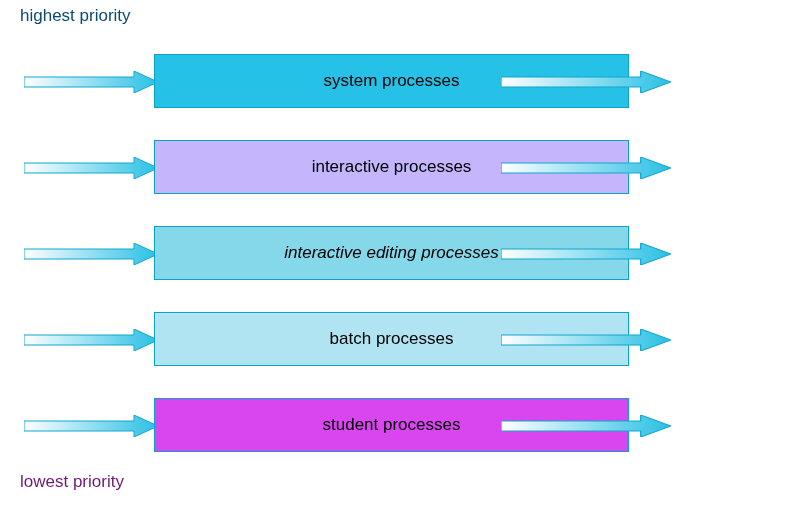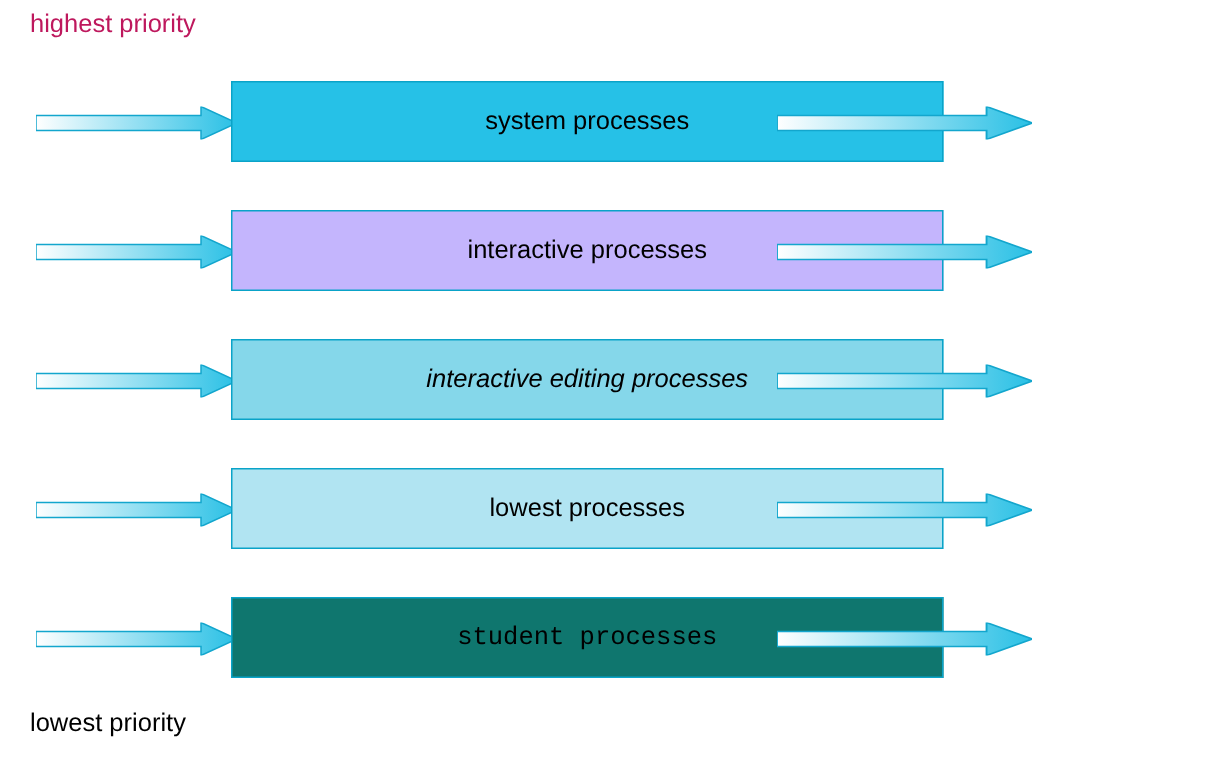--- a/index.html
+++ b/index.html
@@ -3,47 +3,46 @@
 <meta charset="utf-8">
 <style>
   html,body{margin:0;padding:0;}
   body{
     width:803px;height:514px;
     background:#fff;
     font-family:Arial,Helvetica,sans-serif;
     font-size:17px;
     position:relative;
   }
-  .top-label{position:absolute;left:20px;top:6px;color:#be185d;}
-  .bottom-label{position:absolute;left:20px;top:472px;color:#000000;}
+  .top-label{position:absolute;left:20px;top:6px;color:#0c4a6e;}
+  .bottom-label{position:absolute;left:20px;top:472px;color:#701a75;}
   .rows{position:absolute;left:0;top:54px;}
   .prow{
     position:relative;
     width:683px;height:56px;
     margin-bottom:30px;
-    padding-left:17px;
   }
   .in-arrow,.out-arrow{
     position:absolute;top:50%;transform:translateY(-50%);
   }
   .in-arrow{left:24px;}
   .out-arrow{right:12px;}
   .pbox{
     position:absolute;left:154px;top:0;
     width:475px;height:54px;
     border:1px solid #0aa3c8;
     display:flex;align-items:center;justify-content:center;
     color:#000;
     box-sizing:border-box;
   }
   .bg0{background:#26c1e7;}
   .bg1{background:#c4b5fd;}
   .bg2{background:#85d7ea;font-style:italic;}
   .bg3{background:#b1e4f2;}
-  .bg4{background:#0f766e;font-family:Liberation Mono, monospace;}
+  .bg4{background:#d946ef;}
   svg{display:block;}
 </style>
 </head>
 <body>
 
 <div class="top-label">highest priority</div>
 <div class="bottom-label">lowest priority</div>
 
 <svg width="0" height="0" style="position:absolute">
   <defs>
@@ -113,21 +112,21 @@
     </span>
   </div>
 
   <div class="prow">
     <span class="in-arrow">
       <svg width="134" height="22">
           <use href="#arrow"></use>
         </svg>
     </span>
     <div class="pbox bg3">
-      <span>lowest processes</span>
+      <span>batch processes</span>
     </div>
     <span class="out-arrow">
       <svg width="170" height="22">
           <g transform="scale(1.27,1)">
             <use href="#arrow"></use>
           </g>
         </svg>
     </span>
   </div>
 

